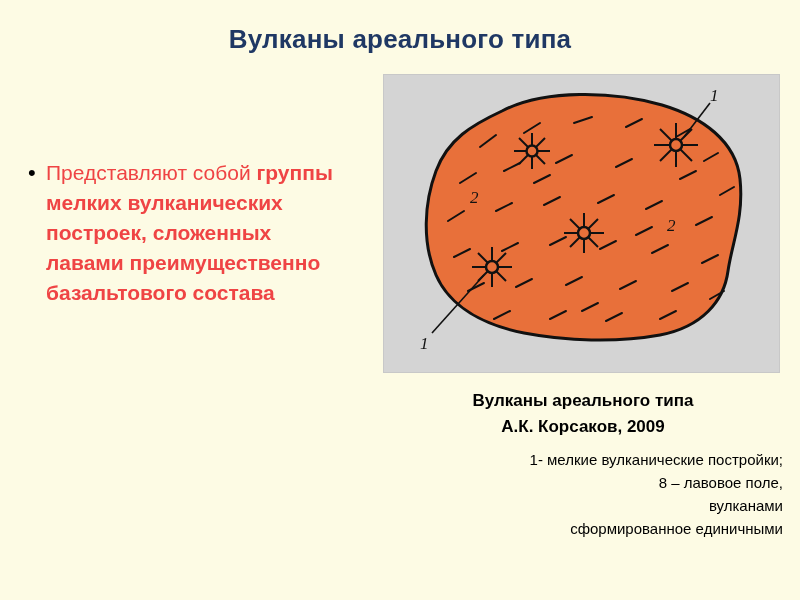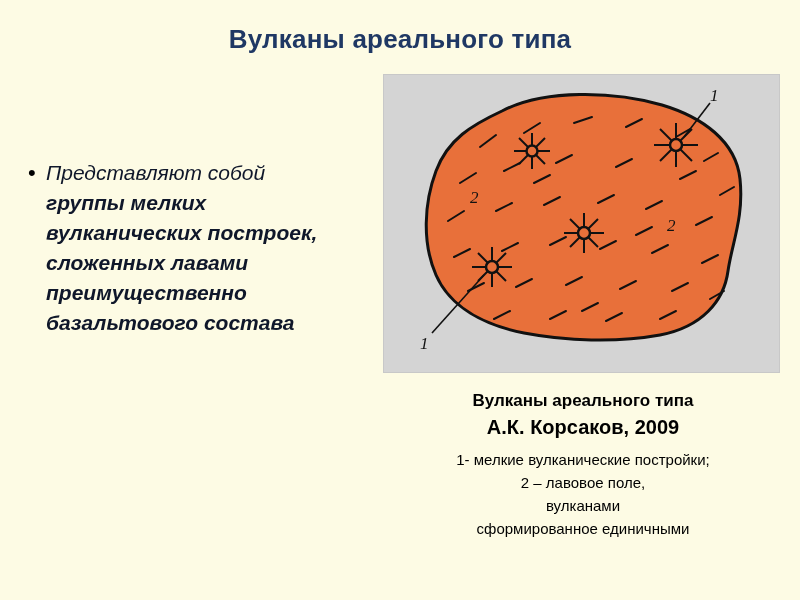--- a/index.html
+++ b/index.html
@@ -45,22 +45,21 @@
     font-size: 22px;
     line-height: 30px;
     color: #000;
     width: 18px;
     flex: 0 0 18px;
     text-align: left;
   }
   .bullet-text {
     font-size: 21px;
     line-height: 30px;
-    color: #0f172a;
-    font-style: italic;
+    color: #ef4444;
   }
   .bullet-text .lead {
     font-weight: normal;
   }
   .bullet-text .strong {
     font-weight: bold;
   }
   
   .figure {
     position: absolute;
@@ -82,28 +81,29 @@
     width: 400px;
     text-align: center;
     color: #000;
   }
   .caption .cap-title {
     font-size: 17px;
     font-weight: bold;
     line-height: 26px;
   }
   .caption .cap-author {
-    font-size: 20px;
+    font-size: 17px;
     font-weight: bold;
     line-height: 26px;
   }
   .caption .cap-legend {
     font-size: 15px;
     line-height: 23px;
     margin-top: 8px;
+    text-align: right;
   }
 </style>
 </head>
 <body>
 
 <div class="slide">
 
   <div class="slide-title">Вулканы ареального типа</div>
 
   <div class="bullet-block">
@@ -234,19 +234,19 @@
         <text x="36" y="274">1</text>
       </g>
     </svg>
   </div>
 
   <div class="caption">
     <div class="cap-title">Вулканы ареального типа</div>
     <div class="cap-author">А.К. Корсаков, 2009</div>
     <div class="cap-legend">
       <div>1- мелкие вулканические постройки;</div>
-      <div>2 – лавовое поле,</div>
+      <div>8 – лавовое поле,</div>
       <div>вулканами</div>
       <div>сформированное единичными</div>
     </div>
   </div>
 
 </div>
 
 </body></html>

